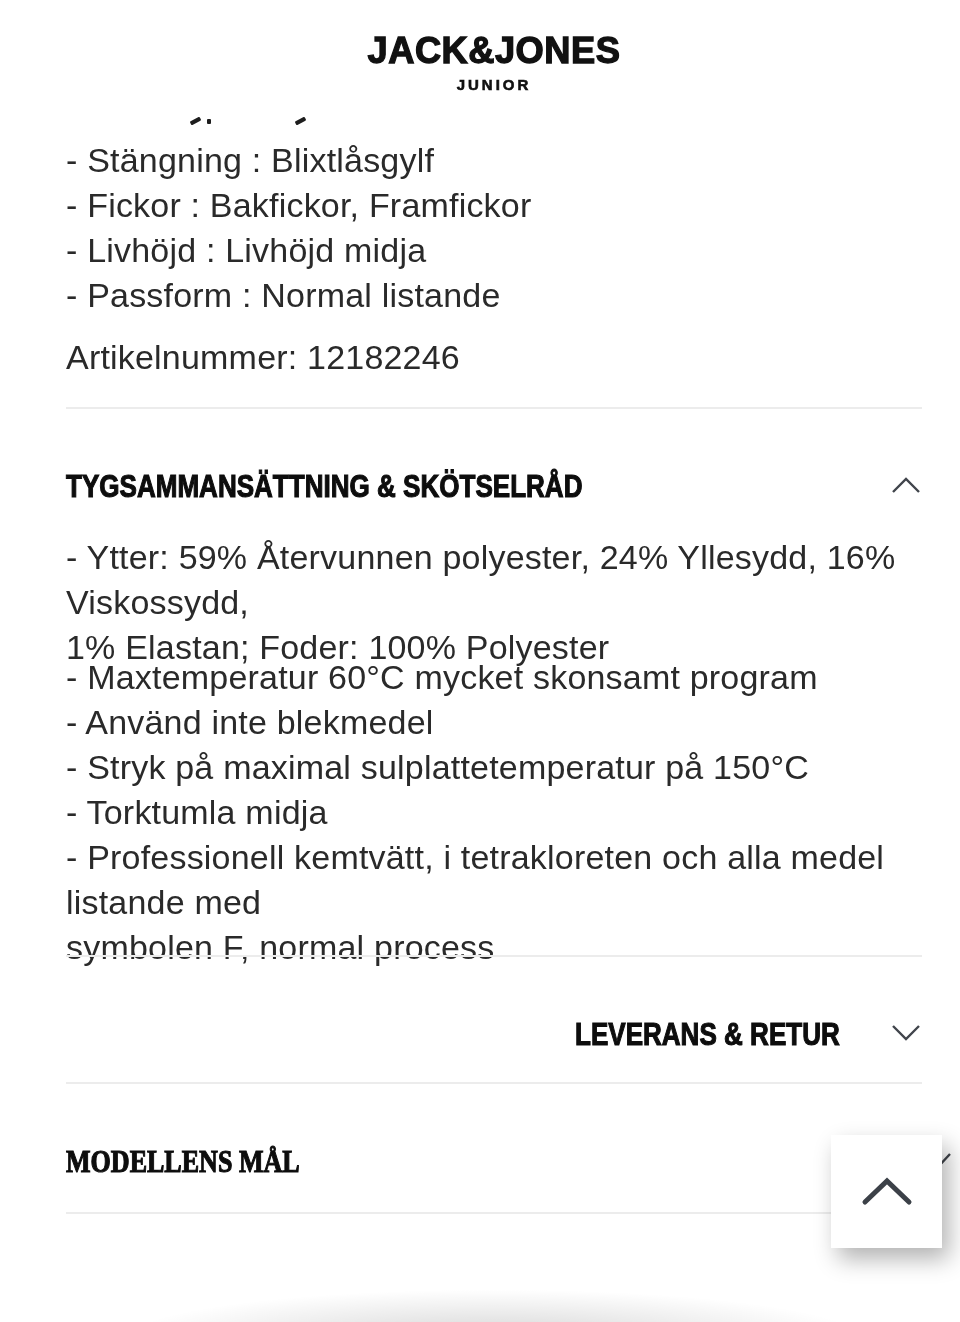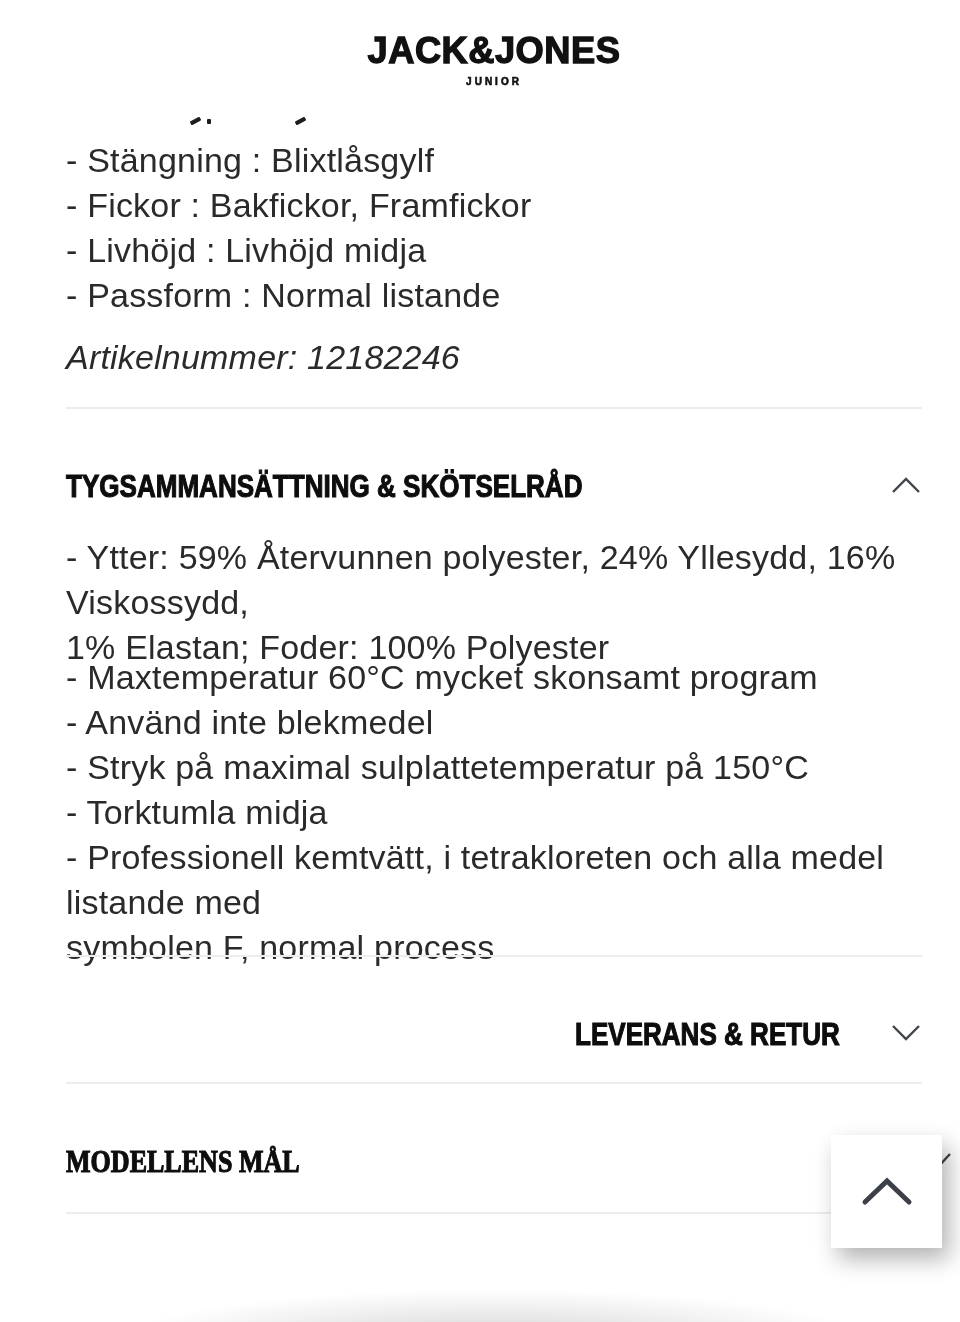--- a/index.html
+++ b/index.html
@@ -14,38 +14,38 @@
   .page { position: absolute; inset: 0; background: #fff; margin-left: 28px; }
 
   
   .header { position: absolute; top: 30px; left: 0; right: 0; text-align: center; }
   .brand {
     font-size: 37px; font-weight: bold; color: #111;
     letter-spacing: 0.5px; -webkit-text-stroke: 1.3px #111;
     display: inline-block; transform: scaleX(0.98);
   }
   .sub-brand {
-    margin-top: 4px; font-size: 10px; font-weight: bold; color: #111;
+    margin-top: 4px; font-size: 15px; font-weight: bold; color: #111;
     letter-spacing: 3px; -webkit-text-stroke: 0.6px #111;
   }
 
   
   .fragments { position: absolute; top: 110px; left: 0; height: 18px; width: 100%; }
   .frag { position: absolute; background: #1d1d1d; border-radius: 1px; }
   .frag.f1 { left: 162px; top: 9px; width: 11px; height: 4px; transform: rotate(-28deg); }
   .frag.f2 { left: 179px; top: 9px; width: 4px; height: 5px; }
   .frag.f3 { left: 267px; top: 9px; width: 11px; height: 4px; transform: rotate(-28deg); }
 
   .content { position: absolute; left: 38px; right: 38px; }
 
   .body-text { font-size: 34px; line-height: 45px; color: #2a2a2a; letter-spacing: 0.2px; }
   .pre { white-space: pre-line; }
 
   .details-list { top: 138px; }
-  .artnum { top: 335px; font-style: italic; }
+  .artnum { top: 335px; }
 
   .divider { position: absolute; left: 38px; right: 38px; height: 2px; background: #ececec; }
   .divider.d1 { top: 407px; }
   .divider.d2 { top: 955px; }
   .divider.d3 { top: 1082px; }
   .divider.d4 { top: 1212px; }
 
   .section-header {
     position: absolute; left: 38px; right: 38px;
     display: flex; align-items: center; justify-content: space-between;

